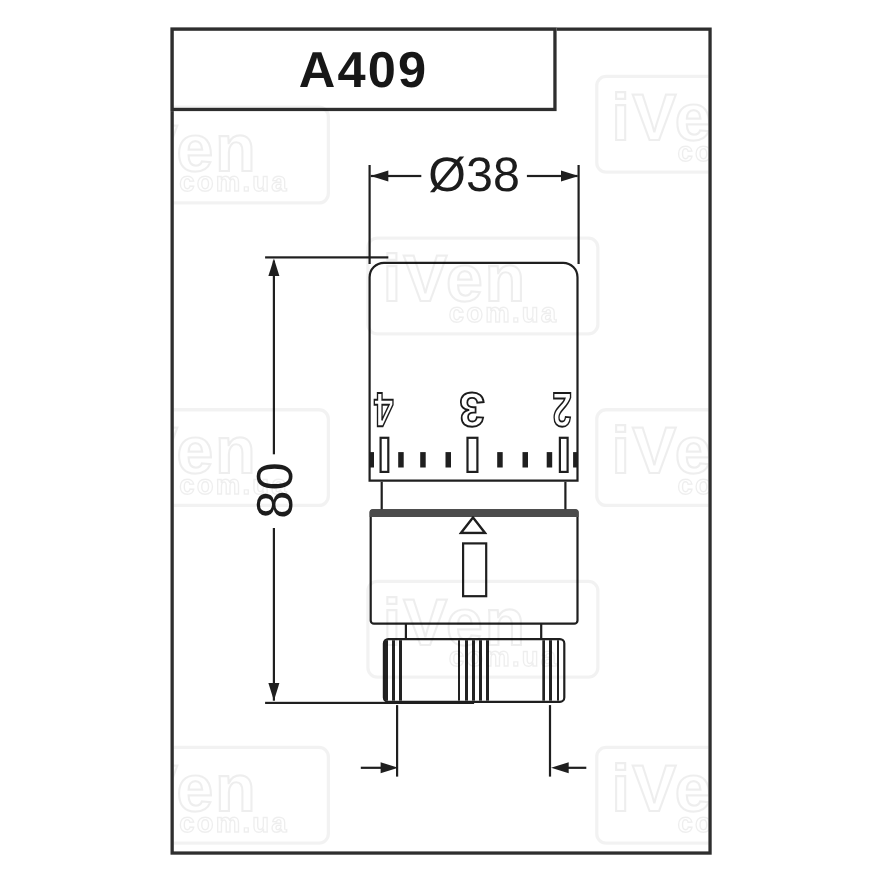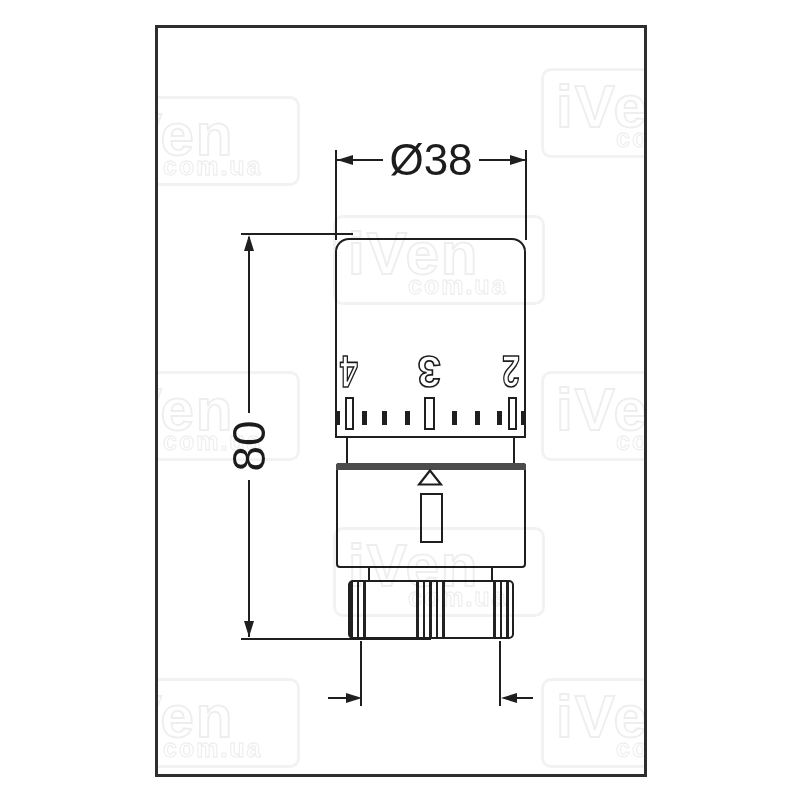--- a/index.html
+++ b/index.html
@@ -119,20 +119,23 @@
     <div class="wm" style="left:-70px; top:650px;">
       <span class="brand">iVen</span>
       <span class="dom">com.ua</span>
     </div>
     <div class="wm" style="left:383px; top:650px;">
       <span class="brand">iVen</span>
       <span class="dom">com.ua</span>
     </div>
   </div>
 
+  <div id="titlebox">
+    <span class="code">A409</span>
+  </div>
 
   <div class="vline" style="left:335px; top:150px; height:90px;"></div>
   <div class="vline" style="left:525px; top:150px; height:90px;"></div>
   <div class="hline" style="left:337px; top:159px; width:46px;"></div>
   <div class="hline" style="left:479px; top:159px; width:46px;"></div>
   <div class="arr left" style="left:337px; top:155px;"></div>
   <div class="arr right" style="left:510px; top:155px;"></div>
   <div class="dimlabel center-anchor" style="left:431px; top:160px;">Ø38</div>
 
   <div id="head"></div>

